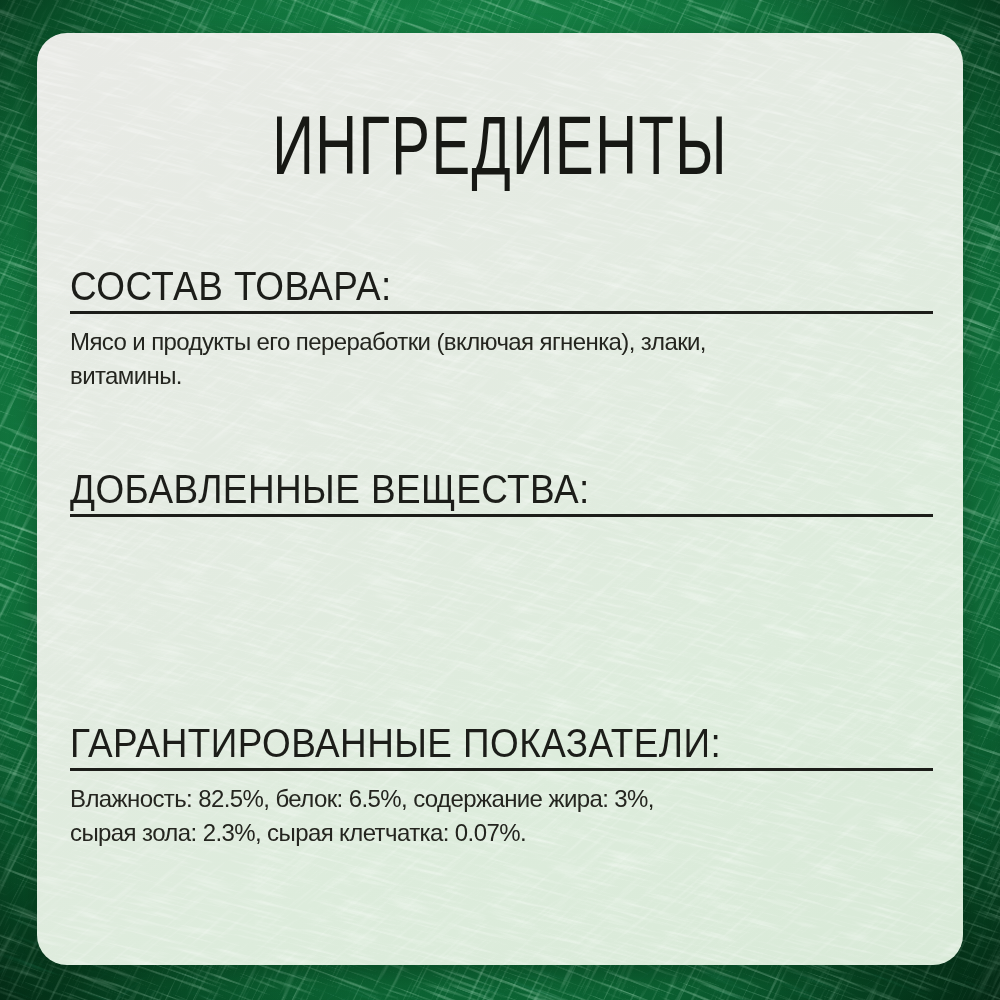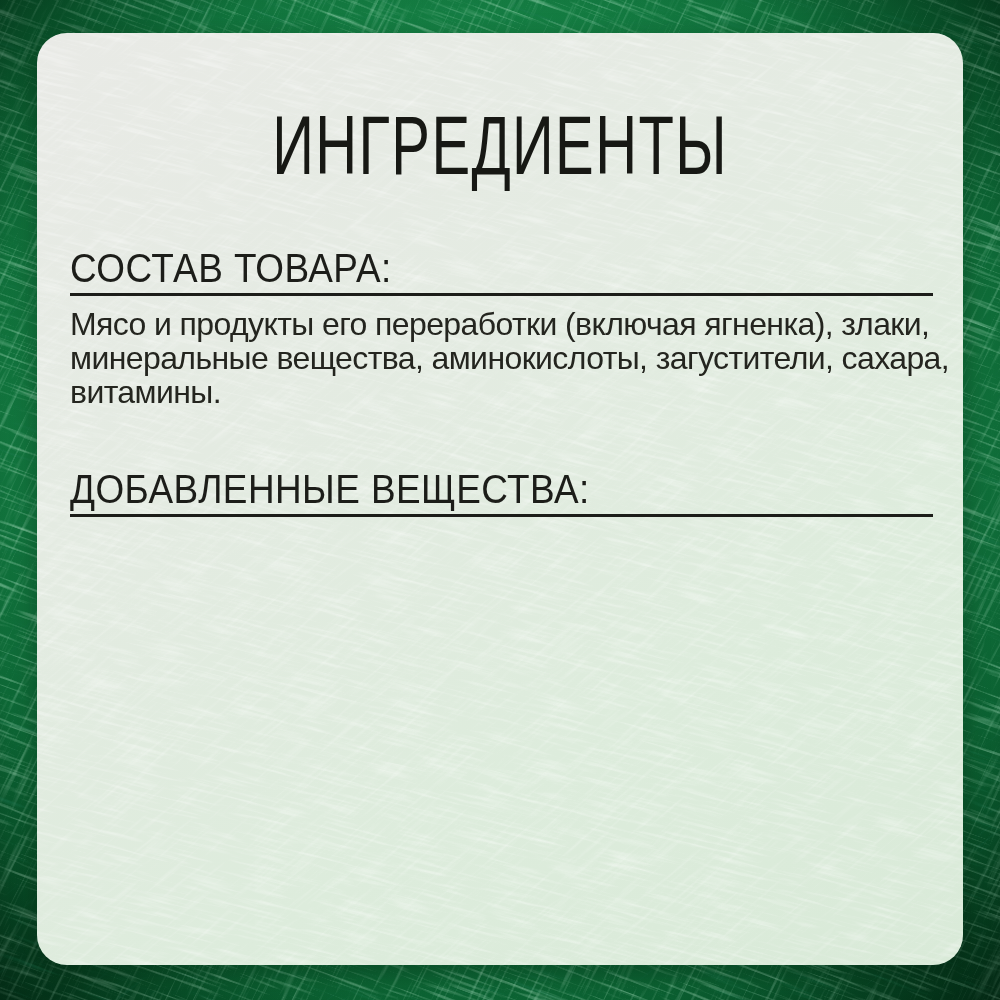--- a/index.html
+++ b/index.html
@@ -62,42 +62,42 @@
   .title > span {
     display: inline-block;
     transform: scaleX(0.69);
     transform-origin: 50% 50%;
   }
   .info-section {
     position: absolute;
     left: 33px;
     right: 30px;
   }
-  .section-1 { top: 210px; }
+  .section-1 { top: 228px; }
   .section-2 { top: 431px; }
   .section-3 { top: 685px; }
   .info-section h2 {
     margin: 0;
     font-size: 41px;
     line-height: 50px;
     font-weight: 400;
     letter-spacing: 0.5px;
     color: #1c1d19;
     transform: scaleX(0.9);
     transform-origin: 0 50%;
     white-space: nowrap;
   }
   .rule {
     height: 3px;
     background: #1c1d19;
     width: 100%;
   }
   .info-section p {
     margin: 11px 0 0 0;
-    font-size: 32px;
+    font-size: 24px;
     line-height: 34px;
     letter-spacing: -0.6px;
     color: #24251f;
   }
   .info-section p .line {
     display: block;
     white-space: nowrap;
   }
 </style>
 </head>
@@ -175,26 +175,33 @@
 
       <div class="title">
         <span>ИНГРЕДИЕНТЫ</span>
       </div>
 
       <section class="info-section section-1">
         <h2>СОСТАВ ТОВАРА:</h2>
         <div class="rule"></div>
         <p>
           <span class="line">Мясо и продукты его переработки (включая ягненка), злаки,</span>
-          <span class="line">минеральные вещества, аминокислоты, загустители, сахара,</span>
           <span class="line">витамины.</span>
         </p>
       </section>
 
       <section class="info-section section-2">
         <h2>ДОБАВЛЕННЫЕ ВЕЩЕСТВА:</h2>
         <div class="rule"></div>
       </section>
 
+      <section class="info-section section-3">
+        <h2>ГАРАНТИРОВАННЫЕ ПОКАЗАТЕЛИ:</h2>
+        <div class="rule"></div>
+        <p>
+          <span class="line">Влажность: 82.5%, белок: 6.5%, содержание жира: 3%,</span>
+          <span class="line">сырая зола: 2.3%, сырая клетчатка: 0.07%.</span>
+        </p>
+      </section>
 
     </div>
   </div>
 </div>
 
 </body></html>

